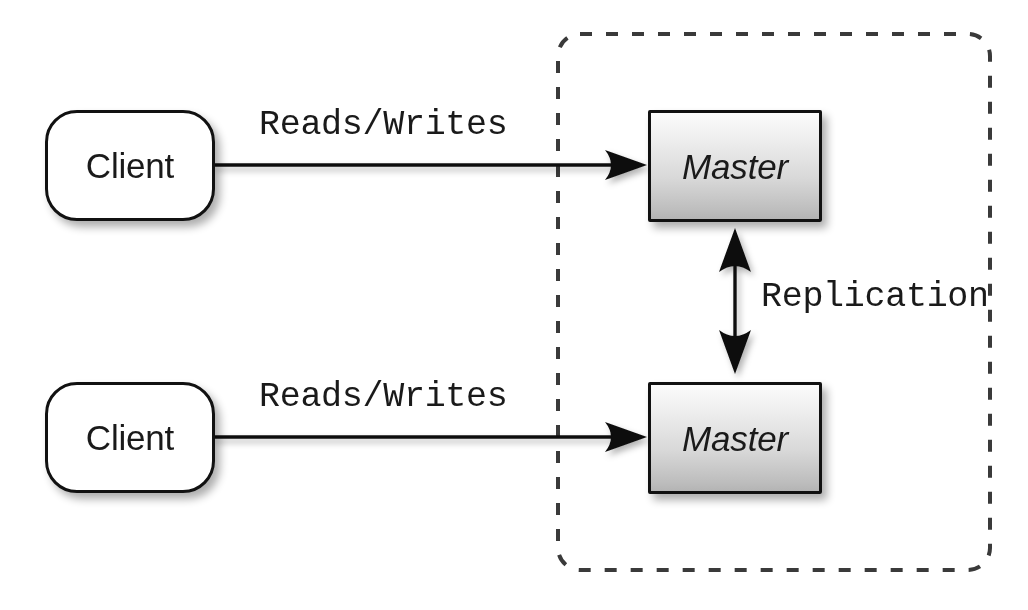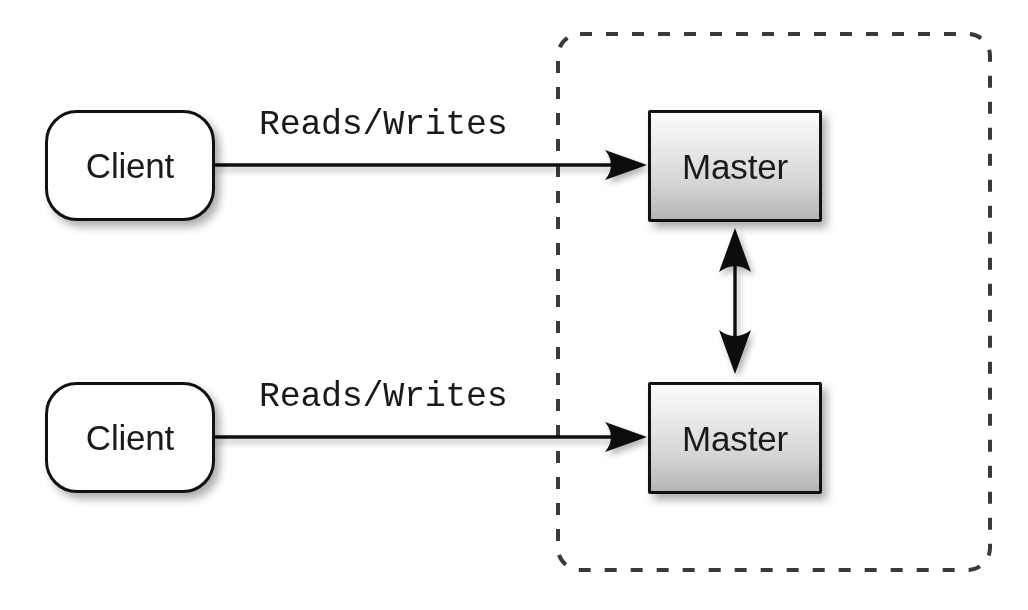--- a/index.html
+++ b/index.html
@@ -47,20 +47,21 @@
 
   .client-node {
     background: #ffffff;
     border-radius: 32px;
     box-shadow: 5px 6px 9px rgba(0, 0, 0, 0.32);
   }
   .master-node {
     background: linear-gradient(to bottom, #fbfbfb 0%, #f2f2f2 18%, #d8d8d8 62%, #bdbdbd 92%, #b4b4b4 100%);
     border-radius: 2px;
     box-shadow: 5px 6px 9px rgba(0, 0, 0, 0.32);
+    font-style: italic;
   }
 
   
   #client-top    { left: 45px;  top: 110px; width: 170px; height: 111px; }
   #client-bottom { left: 45px;  top: 382px; width: 170px; height: 111px; }
   #master-top    { left: 648px; top: 110px; width: 174px; height: 112px; }
   #master-bottom { left: 648px; top: 382px; width: 174px; height: 112px; }
 
   
   .edge-label {
@@ -123,14 +124,15 @@
   </div>
 
   <div class="node master-node" id="master-bottom">
     <span class="node-label">Master</span>
   </div>
 
   <div class="edge-label" id="label-rw-top">Reads/Writes</div>
 
   <div class="edge-label" id="label-rw-bottom">Reads/Writes</div>
 
+  <div class="edge-label" id="label-replication">Replication</div>
 
 </div>
 
 </body></html>

